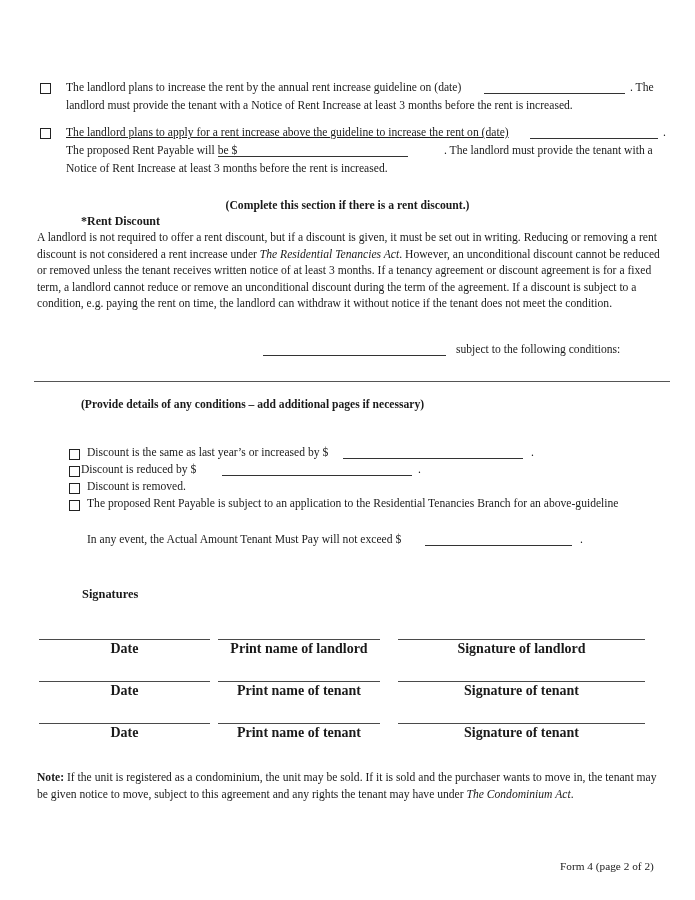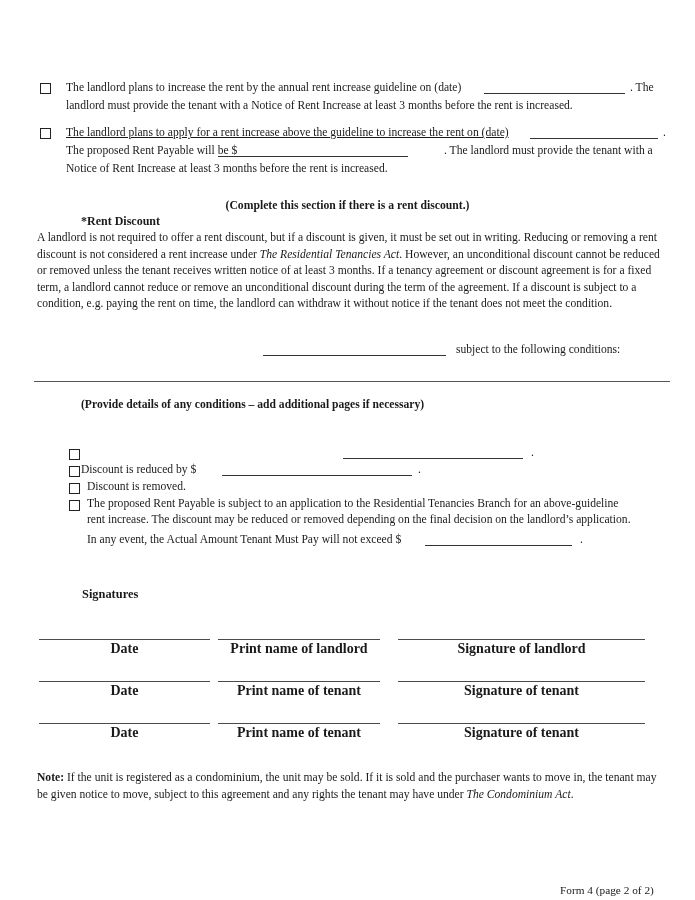--- a/index.html
+++ b/index.html
@@ -130,34 +130,34 @@
   <div class="para" style="left:37px; top:230px; width:625px; text-align:left;"><span>A landlord is not required to offer a rent discount, but if a discount is given, it must be set out in writing. Reducing or removing a rent discount is not considered a rent increase under </span><span class="ital">The Residential Tenancies Act</span><span>.  However, an unconditional discount cannot be reduced or removed unless the tenant receives written notice of at least 3 months. If a tenancy agreement or discount agreement is for a fixed term, a landlord cannot reduce or remove an unconditional discount during the term of the agreement. If a discount is subject to a condition, e.g. paying the rent on time, the landlord can withdraw it without notice if the tenant does not meet the condition.</span></div>
 
   <div class="fill" style="left:263px; top:355px; width:183px;"></div>
   <div class="inline-blk" style="left:456px; top:341px;">subject to the following conditions:</div>
 
   <div class="hrule" style="left:34px; top:381px; width:636px;"></div>
 
   <div class="blk bold" style="left:37px; top:396px; font-size:11.6px;">(Provide details of any conditions – add additional  pages if necessary)</div>
 
   <div class="cbox" style="left:69px; top:449px;"></div>
+  <div class="list-item-txt" style="left:87px; top:445px;">Discount is the same as last year’s or increased by $</div>
   <div class="fill" style="left:343px; top:458px; width:180px;"></div>
   <div class="list-item-txt" style="left:531px; top:445px;">.</div>
 
   <div class="cbox" style="left:69px; top:466px;"></div>
   <div class="list-item-txt" style="left:81px; top:462px;">Discount is reduced by $</div>
   <div class="fill" style="left:222px; top:475px; width:190px;"></div>
   <div class="list-item-txt" style="left:418px; top:462px;">.</div>
 
   <div class="cbox" style="left:69px; top:483px;"></div>
   <div class="list-item-txt" style="left:87px; top:479px;">Discount is removed.</div>
 
   <div class="cbox" style="left:69px; top:500px;"></div>
   <div class="list-item-txt" style="left:87px; top:496px; width:570px;">The proposed Rent Payable is subject to an application to the Residential Tenancies Branch for an above-guideline</div>
-  <div class="list-item-txt" style="left:87px; top:512px; width:570px;">rent increase. The discount may be reduced or removed depending on the final decision on the landlord’s application.</div>
   <div class="list-item-txt" style="left:87px; top:532px;">In any event, the Actual Amount Tenant Must Pay will not exceed $</div>
   <div class="fill" style="left:425px; top:545px; width:147px;"></div>
   <div class="list-item-txt" style="left:580px; top:532px;">.</div>
 
   <div class="blk bold" style="left:38px; top:586px; font-size:12.4px;">Signatures</div>
 
   <div class="sigline" style="left:39px; top:639px; width:171px;"></div>
   <div class="sigcap" style="left:39px; top:642px; width:171px;">Date</div>
 
   <div class="sigline" style="left:218px; top:639px; width:162px;"></div>
@@ -179,15 +179,15 @@
   <div class="sigcap" style="left:39px; top:726px; width:171px;">Date</div>
 
   <div class="sigline" style="left:218px; top:723px; width:162px;"></div>
   <div class="sigcap" style="left:218px; top:726px; width:162px;">Print name of tenant</div>
 
   <div class="sigline" style="left:398px; top:723px; width:247px;"></div>
   <div class="sigcap" style="left:398px; top:726px; width:247px;">Signature of tenant</div>
 
   <div class="para" style="left:37px; top:770px; width:628px;"><span class="bold">Note:</span><span> If the unit is registered as a condominium, the unit may be sold.  If it is sold and the purchaser wants to move in, the tenant may be given notice to move, subject to this agreement and any rights the tenant may have under </span><span class="ital">The Condominium Act</span><span>.</span></div>
 
-  <div class="footer" style="left:560px; top:860px;margin-top:24px;">Form 4 (page 2 of 2)</div>
+  <div class="footer" style="left:560px; top:860px;">Form 4 (page 2 of 2)</div>
 
 </div>
 
 </body></html>

